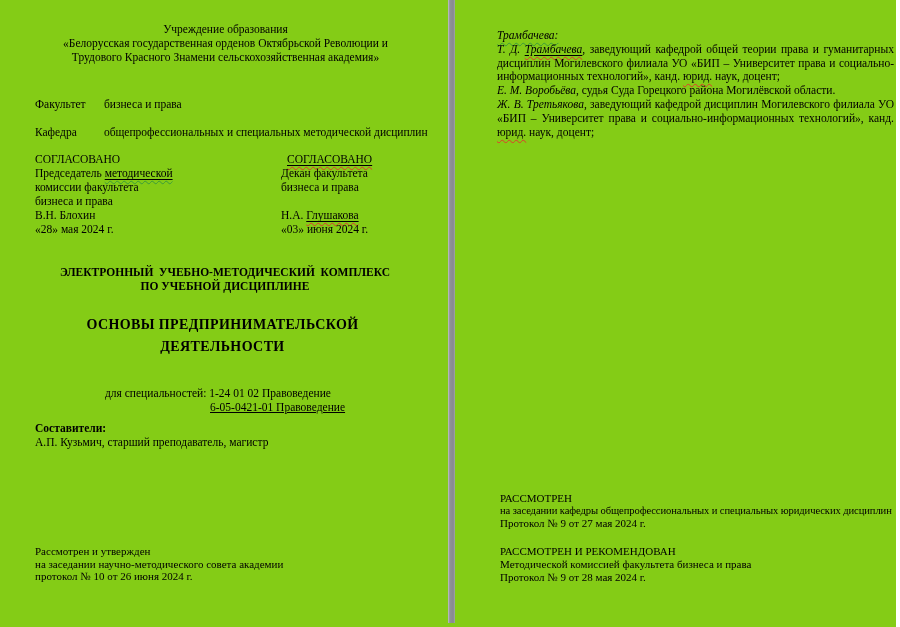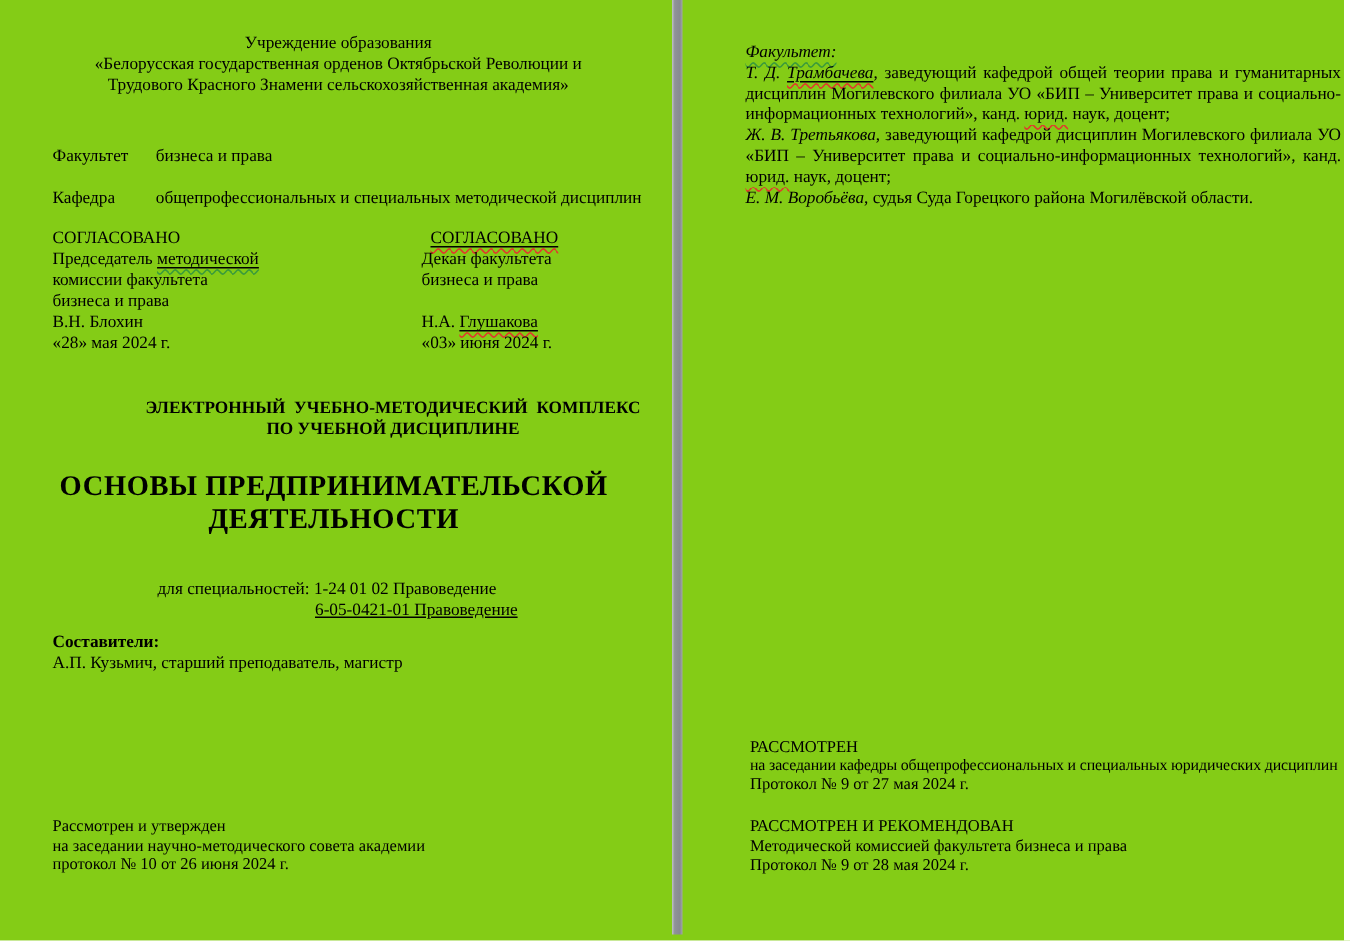--- a/index.html
+++ b/index.html
@@ -4,21 +4,21 @@
 <style>
   html,body{margin:0;padding:0;background:#fff;}
   .canvas{
     position:relative;width:896px;height:627px;background:#84cc16;
     font-family:"Liberation Serif","DejaVu Serif",serif;color:#000;
     overflow:hidden;font-size:11.5px;line-height:14px;
   }
   .abs{position:absolute;}
   .center{text-align:center;}
   .preline{white-space:pre-line;}
-  .prewrap{white-space:pre-wrap;margin-left:37px;}
+  .prewrap{white-space:pre-wrap;}
   .bold{font-weight:bold;}
   .italic{font-style:italic;}
   
   .divider{
     position:absolute;left:448px;top:0;width:7px;height:623px;
     background:linear-gradient(to right,#c2c4c7 0%,#909398 25%,#878a90 75%,#a2a5a9 100%);
   }
   
   .wavy{
     text-decoration-line:underline;
@@ -31,21 +31,21 @@
   .solid-u{
     text-decoration-line:underline;
     text-decoration-style:solid;
     text-decoration-color:#000;
     text-decoration-thickness:1px;
     text-underline-offset:1.5px;
   }
   .label-col{display:inline-block;width:66px;}
   .agreed{line-height:14px;}
   .title-main{
-    font-weight:bold;font-size:19px;line-height:22px;letter-spacing:.4px;
+    font-weight:bold;font-size:14px;line-height:22px;letter-spacing:.4px;
   }
   .eumk{font-weight:bold;font-size:11.5px;line-height:14px;}
   .small-block{font-size:11px;line-height:12.6px;}
   .reviewers{width:397px;text-align:justify;line-height:13.8px;}
   .reviewers p{margin:0;}
   .condensed{font-size:10.6px;letter-spacing:-0.1px;}
   .gap-line{height:14px;}
 </style>
 </head>
 <body>
@@ -105,24 +105,24 @@
     <div class="abs preline small-block" style="left:35px;top:545px;">Рассмотрен и утвержден
 на заседании научно-методического совета академии
 протокол № 10 от 26 июня 2024 г.</div>
   </div>
 
   <div class="divider"></div>
 
   <div class="abs" style="left:455px;top:0;width:445px;height:627px;">
 
     <div class="abs reviewers" style="left:42px;top:29px;">
-      <div><span class="italic wavy green">Факультет:</span></div>
+      <div><span class="italic wavy green">Трамбачева:</span></div>
       <p><span class="italic">Т. Д. </span><span class="italic wavy red"><span class="solid-u">Трамбачева</span></span><span>, заведующий кафедрой общей теории права и гуманитарных дисциплин Могилевского филиала УО «БИП – Университет права и социально-информационных технологий», канд. </span><span class="wavy red">юрид.</span><span> наук, доцент;</span></p>
+      <p><span class="italic">Е. М. Воробьёва</span><span>, судья Суда Горецкого района Могилёвской области.</span></p>
       <p><span class="italic">Ж. В. Третьякова</span><span>, заведующий кафедрой дисциплин Могилевского филиала УО «БИП – Университет права и социально-информационных технологий», канд. </span><span class="wavy red">юрид.</span><span> наук, доцент;</span></p>
-      <p><span class="italic">Е. М. Воробьёва</span><span>, судья Суда Горецкого района Могилёвской области.</span></p>
     </div>
 
     <div class="abs small-block" style="left:45px;top:492px;width:400px;">
       <div>РАССМОТРЕН</div>
       <div class="condensed">на заседании кафедры общепрофессиональных и специальных юридических дисциплин</div>
       <div>Протокол № 9 от 27 мая 2024 г.</div>
     </div>
 
     <div class="abs small-block" style="left:45px;top:545px;width:400px;line-height:13px;">
       <div>РАССМОТРЕН И РЕКОМЕНДОВАН</div>

